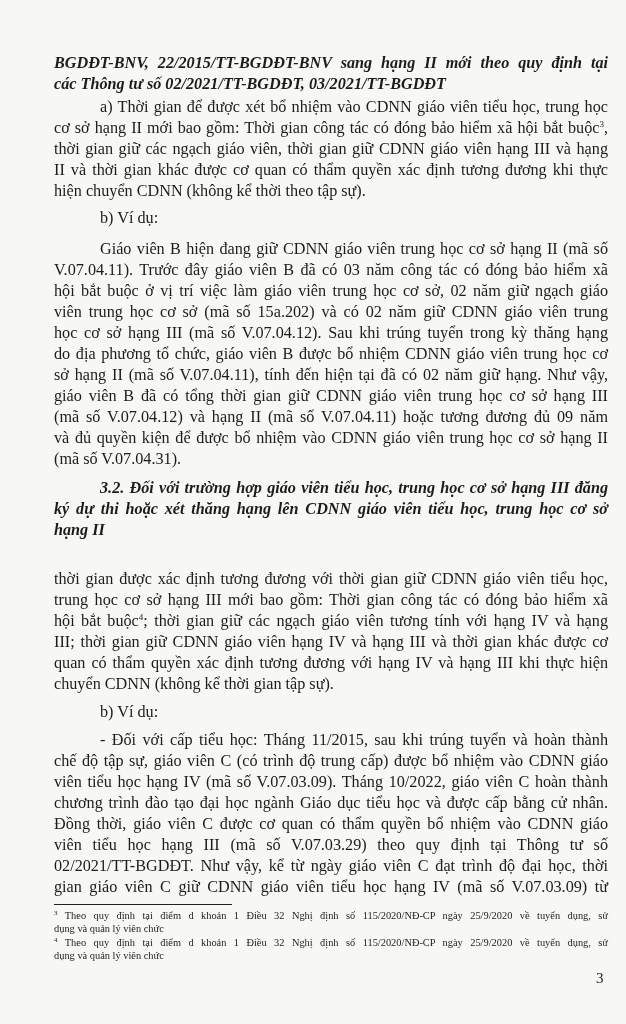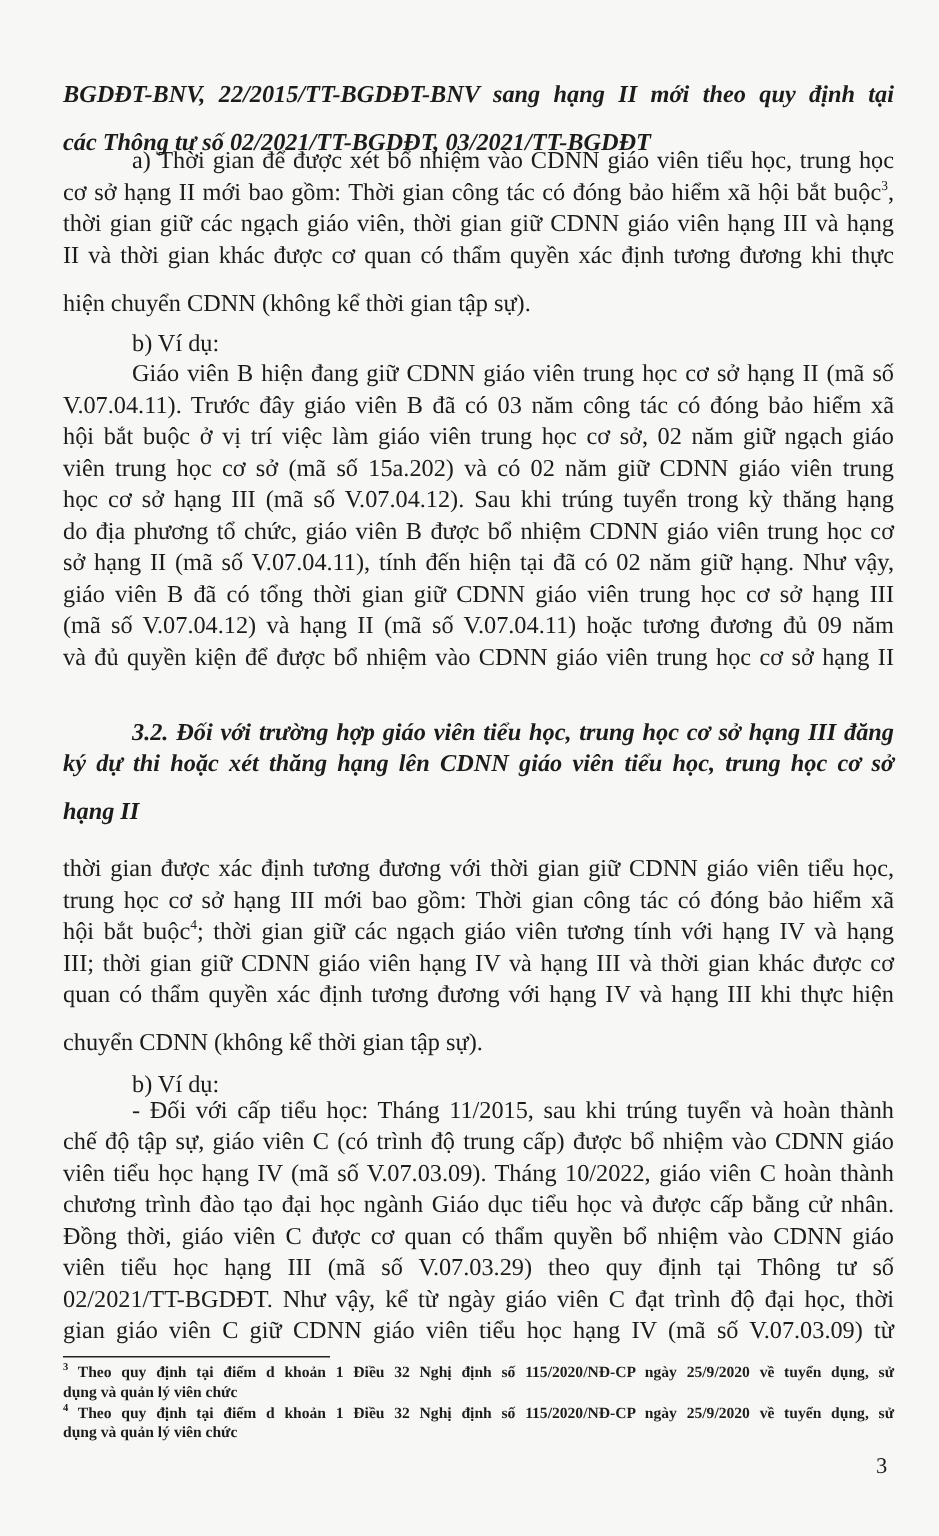--- a/index.html
+++ b/index.html
@@ -3,67 +3,68 @@
 <meta charset="utf-8">
 <style>
   html, body { margin:0; padding:0; }
   body {
     width:626px; height:1024px; overflow:hidden;
     background:#f7f7f5;
     font-family:"Liberation Serif", "DejaVu Serif", serif;
     color:#1c1c1c;
     position:relative;
   }
-  .page { position:absolute; left:0; top:0; width:530px; height:1024px; }
+  .page { position:absolute; left:12px; top:0; width:530px; height:1024px; }
   .ln {
     position:absolute; left:42px; width:554px;
     font-size:16.2px; line-height:21px; height:21px;
     white-space:nowrap;
     text-align:justify; text-align-last:justify;
   }
-  .ln.last { text-align-last:left;margin-top:11px; }
+  .ln.last { text-align-last:left; }
   .ln.ind { left:88px; width:508px; }
   .bi { font-weight:bold; font-style:italic; }
   sup { font-size:9px; line-height:0; vertical-align:super; }
   .rule { position:absolute; left:42px; top:874px; width:178px; height:1px; background:#222; }
   .fn {
     position:absolute; left:42px; width:554px;
     font-size:10.4px; line-height:13.5px; height:14px; white-space:nowrap;
-    text-align:justify; text-align-last:justify;font-weight:bold;
+    text-align:justify; text-align-last:justify;
   }
   .fn.last { text-align-last:left; }
   .fn sup { font-size:7px; }
   .pnum { position:absolute; left:584px; top:940px; font-size:15px; }
 </style>
 </head>
 <body>
 
 <div class="page">
 
   <div class="ln bi" style="top:53px">BGDĐT-BNV, 22/2015/TT-BGDĐT-BNV sang hạng II mới theo quy định tại</div>
   <div class="ln bi last" style="top:74px">các Thông tư số 02/2021/TT-BGDĐT, 03/2021/TT-BGDĐT</div>
 
   <div class="ln ind" style="top:97px">a) Thời gian để được xét bổ nhiệm vào CDNN giáo viên tiểu học, trung học</div>
   <div class="ln" style="top:118px"><span>cơ sở hạng II mới bao gồm: Thời gian công tác có đóng bảo hiểm xã hội bắt buộc</span><sup>3</sup><span>,</span></div>
   <div class="ln" style="top:139px">thời gian giữ các ngạch giáo viên, thời gian giữ CDNN giáo viên hạng III và hạng</div>
   <div class="ln" style="top:160px">II và thời gian khác được cơ quan có thẩm quyền xác định tương đương khi thực</div>
-  <div class="ln last" style="top:181px">hiện chuyển CDNN (không kể thời gian tập sự).</div>
+  <div class="ln last" style="top:181px">hiện chuyển CDNN (không kể thời theo tập sự).</div>
 
   <div class="ln ind last" style="top:208px">b) Ví dụ:</div>
 
   <div class="ln ind" style="top:239px">Giáo viên B hiện đang giữ CDNN giáo viên trung học cơ sở hạng II (mã số</div>
   <div class="ln" style="top:260px">V.07.04.11). Trước đây giáo viên B đã có 03 năm công tác có đóng bảo hiểm xã</div>
   <div class="ln" style="top:281px">hội bắt buộc ở vị trí việc làm giáo viên trung học cơ sở, 02 năm giữ ngạch giáo</div>
   <div class="ln" style="top:302px">viên trung học cơ sở (mã số 15a.202) và có 02 năm giữ CDNN giáo viên trung</div>
   <div class="ln" style="top:323px">học cơ sở hạng III (mã số V.07.04.12). Sau khi trúng tuyển trong kỳ thăng hạng</div>
   <div class="ln" style="top:344px">do địa phương tổ chức, giáo viên B được bổ nhiệm CDNN giáo viên trung học cơ</div>
   <div class="ln" style="top:365px">sở hạng II (mã số V.07.04.11), tính đến hiện tại đã có 02 năm giữ hạng. Như vậy,</div>
   <div class="ln" style="top:386px">giáo viên B đã có tổng thời gian giữ CDNN giáo viên trung học cơ sở hạng III</div>
   <div class="ln" style="top:407px">(mã số V.07.04.12) và hạng II (mã số V.07.04.11) hoặc tương đương đủ 09 năm</div>
   <div class="ln" style="top:428px">và đủ quyền kiện để được bổ nhiệm vào CDNN giáo viên trung học cơ sở hạng II</div>
+  <div class="ln last" style="top:449px">(mã số V.07.04.31).</div>
 
   <div class="ln ind bi" style="top:478px">3.2. Đối với trường hợp giáo viên tiểu học, trung học cơ sở hạng III đăng</div>
   <div class="ln bi" style="top:499px">ký dự thi hoặc xét thăng hạng lên CDNN giáo viên tiểu học, trung học cơ sở</div>
   <div class="ln bi last" style="top:520px">hạng II</div>
 
   <div class="ln" style="top:590px">trung học cơ sở hạng III mới bao gồm: Thời gian công tác có đóng bảo hiểm xã</div>
   <div class="ln" style="top:569px">thời gian được xác định tương đương với thời gian giữ CDNN giáo viên tiểu học,</div>
   <div class="ln" style="top:611px"><span>hội bắt buộc</span><sup>4</sup><span>; thời gian giữ các ngạch giáo viên tương tính với hạng IV và hạng</span></div>
   <div class="ln" style="top:632px">III; thời gian giữ CDNN giáo viên hạng IV và hạng III và thời gian khác được cơ</div>
   <div class="ln last" style="top:674px">chuyển CDNN (không kể thời gian tập sự).</div>

